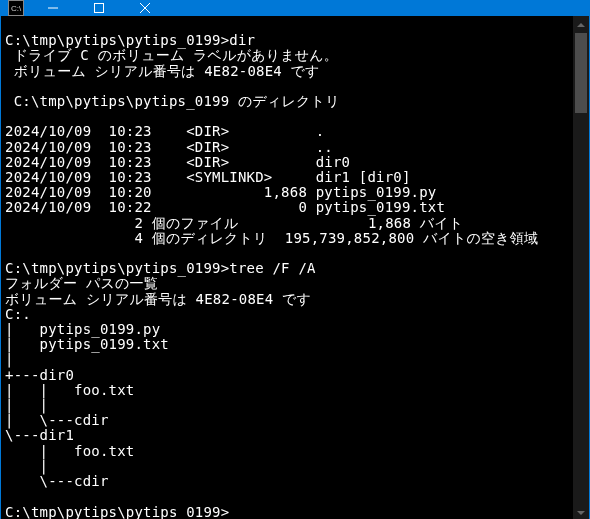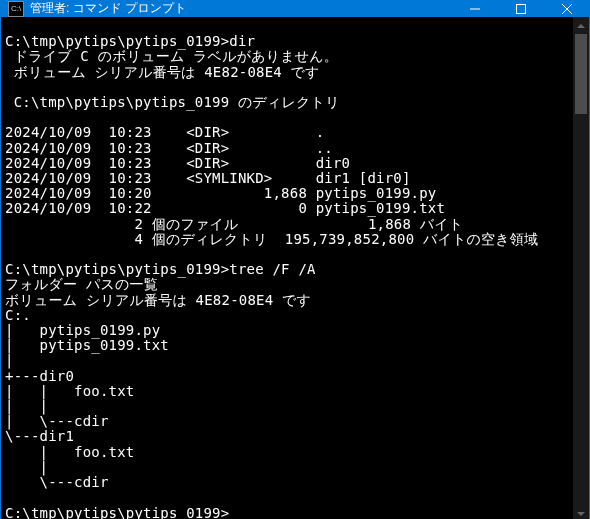--- a/index.html
+++ b/index.html
@@ -82,21 +82,20 @@
     right: 2px;
     height: 80px;
     background: #4d4d4d;
   }
 </style>
 </head>
 <body>
 
 <div class="titlebar">
   <span class="icon">C:\</span>
-  <span class="title">管理者: コマンド プロンプト</span>
   <div class="win-controls">
     <div class="win-btn">
       <svg width="10" height="10">
           <line x1="0" y1="5" x2="10" y2="5"></line>
         </svg>
     </div>
     <div class="win-btn">
       <svg width="10" height="10">
           <rect x="0.5" y="0.5" width="9" height="9"></rect>
         </svg>

